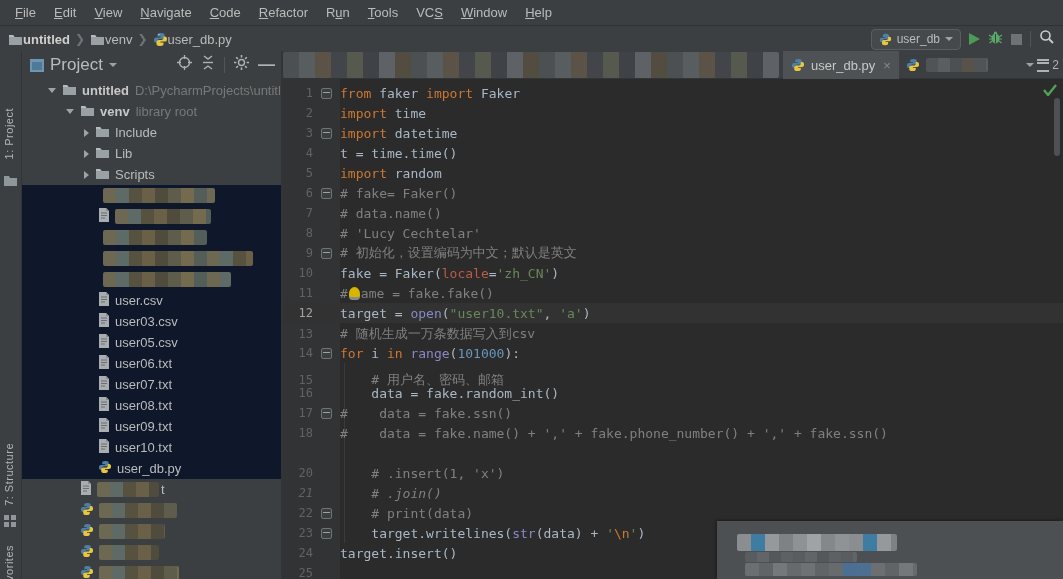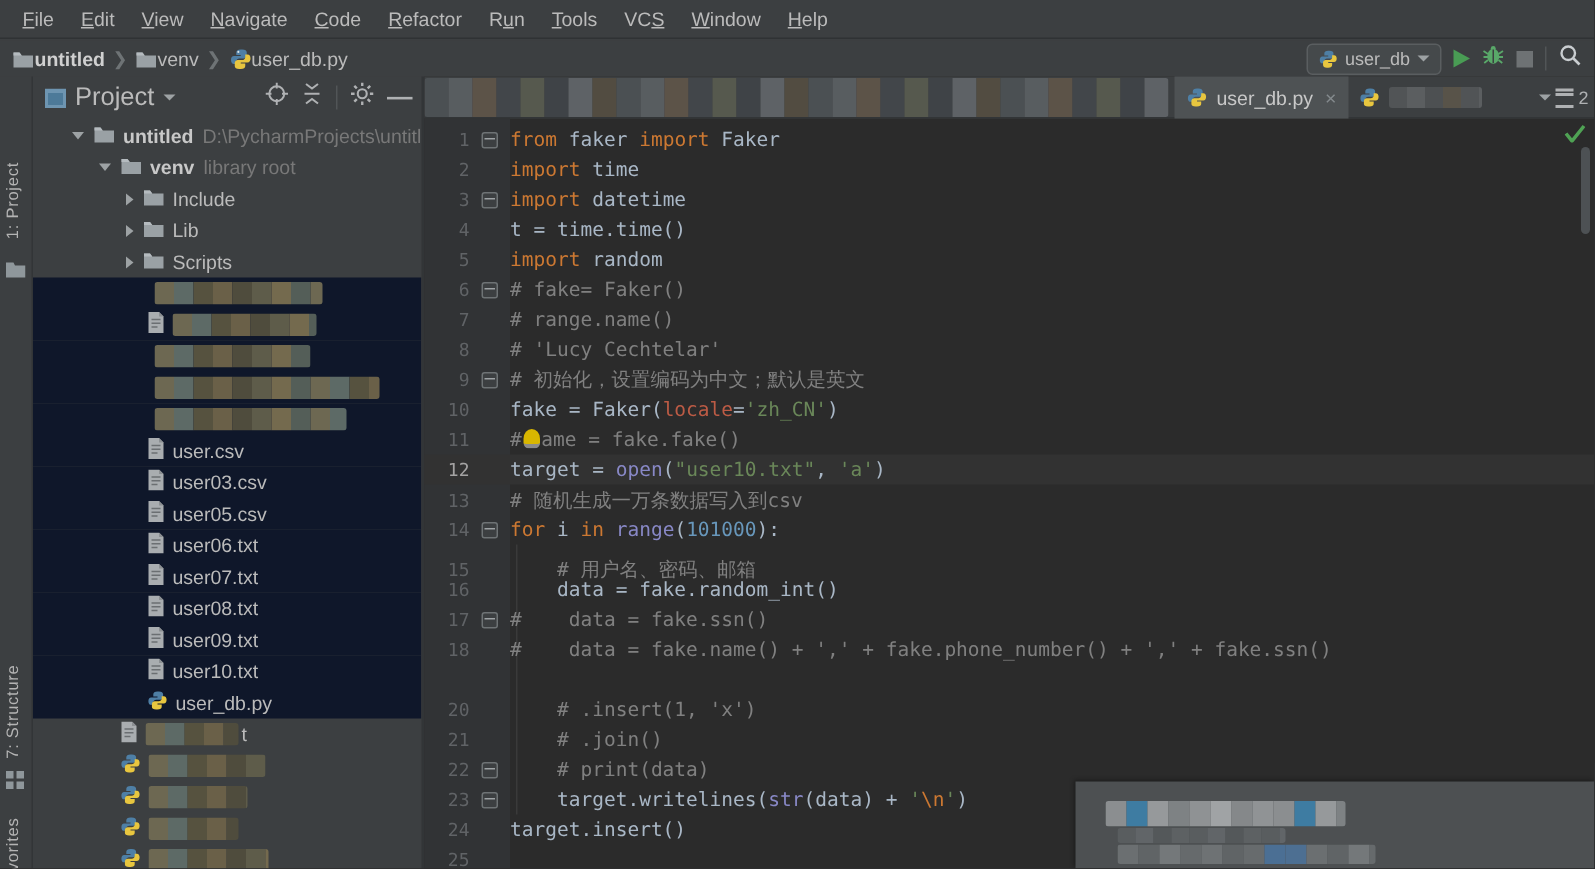--- a/index.html
+++ b/index.html
@@ -616,21 +616,21 @@
         <div class="cl" style="top: 103px;">
           <span class="num">6</span>
           <span class="foldcol">
             <span class="fold"></span>
           </span>
           <span class="code"><span class="c"># fake= Faker()</span></span>
         </div>
         <div class="cl" style="top: 123px;">
           <span class="num">7</span>
           <span class="foldcol"></span>
-          <span class="code"><span class="c"># range.name()</span></span>
+          <span class="code"><span class="c"># data.name()</span></span>
         </div>
         <div class="cl" style="top: 143px;">
           <span class="num">8</span>
           <span class="foldcol"></span>
           <span class="code"><span class="c"># 'Lucy Cechtelar'</span></span>
         </div>
         <div class="cl" style="top: 163px;">
           <span class="num">9</span>
           <span class="foldcol">
             <span class="fold"></span>
@@ -684,21 +684,21 @@
         <div class="cl" style="top: 343px;">
           <span class="num">18</span>
           <span class="foldcol"></span>
           <span class="code"><span class="c">#    data = fake.name() + ',' + fake.phone_number() + ',' + fake.ssn()</span></span>
         </div>
         <div class="cl" style="top: 383px;">
           <span class="num">20</span>
           <span class="foldcol"></span>
           <span class="code"><span class="c">    # .insert(1, 'x')</span></span>
         </div>
-        <div class="cl" style="top: 403px;">
+        <div class="cl" style="top: 403px; font-style: italic;">
           <span class="num">21</span>
           <span class="foldcol"></span>
           <span class="code"><span class="c">    # .join()</span></span>
         </div>
         <div class="cl" style="top: 423px;">
           <span class="num">22</span>
           <span class="foldcol">
             <span class="fold"></span>
           </span>
           <span class="code"><span class="c">    # print(data)</span></span>

